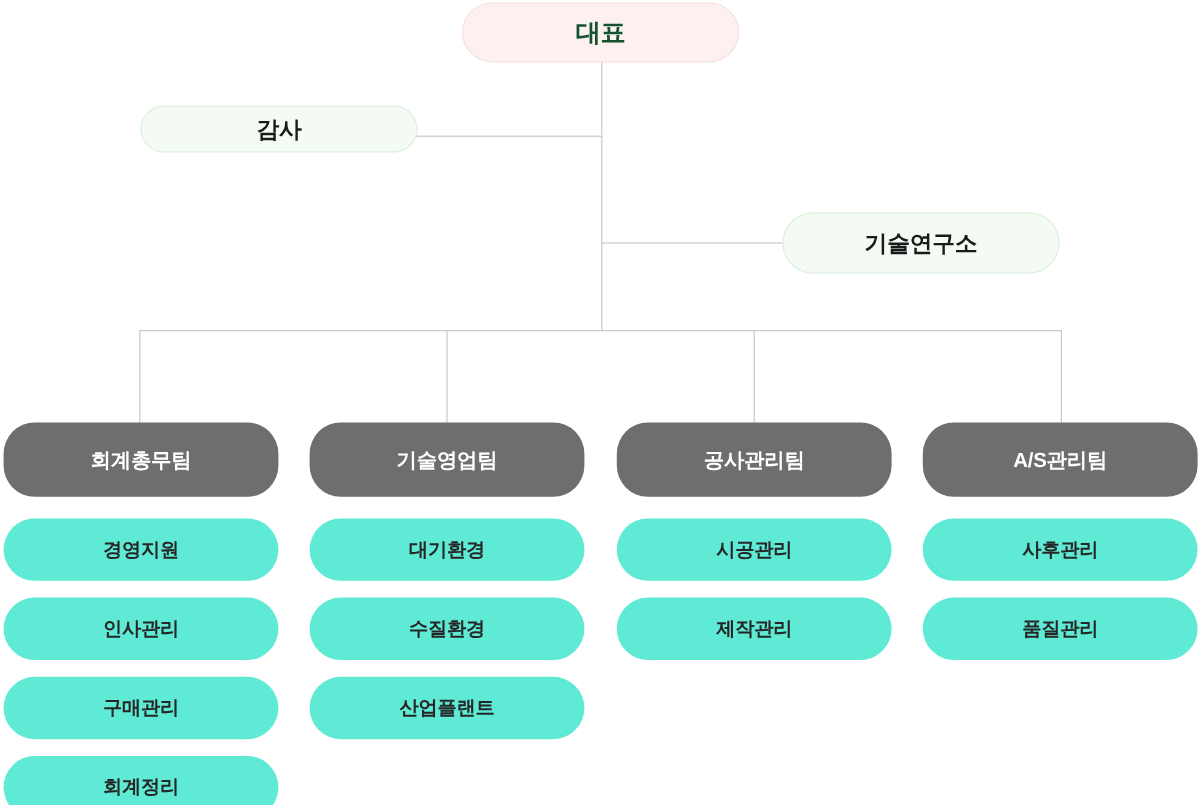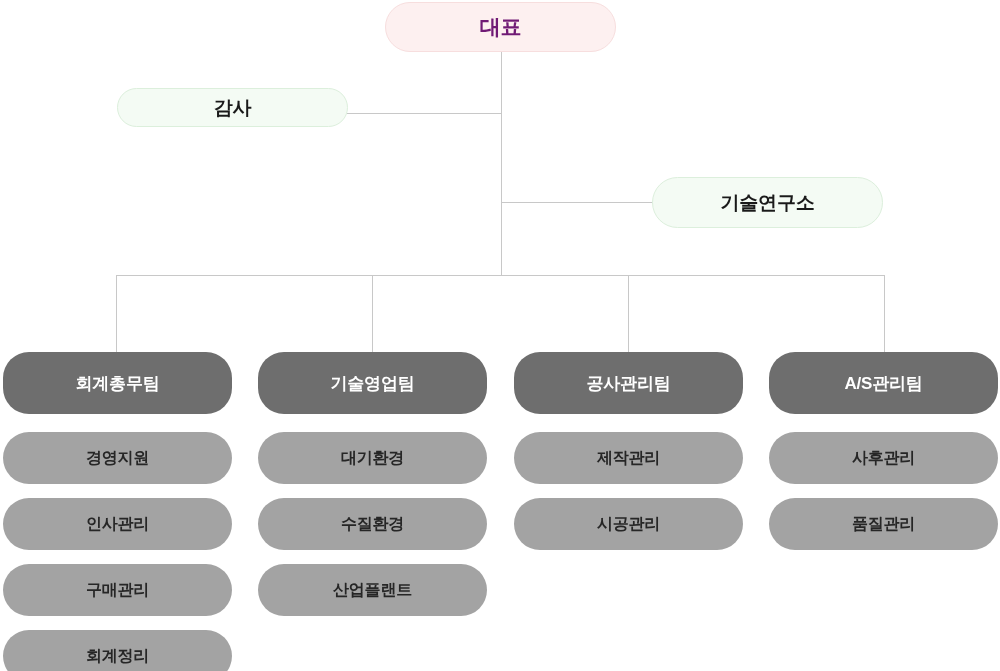--- a/index.html
+++ b/index.html
@@ -37,21 +37,21 @@
     box-sizing: border-box;
     text-align: center;
     white-space: nowrap;
     letter-spacing: -0.2px;
   }
 
   .node-ceo {
     background: #fdf0f0;
     border: 1px solid #f7dede;
     border-radius: 26px;
-    color: #701a75;
+    color: #14532d;
     font-size: 21px;
     font-weight: 700;
     text-align: center;
   }
 
   .node-green {
     background: #f4fbf4;
     border: 1px solid #dcefdc;
     border-radius: 26px;
     color: #1a1a1a;
@@ -61,21 +61,21 @@
 
   .node-dept {
     background: #6e6e6e;
     border-radius: 26px;
     color: #ffffff;
     font-size: 17px;
     font-weight: 700;
   }
 
   .node-sub {
-    background: #a3a3a3;
+    background: #5eead4;
     border-radius: 26px;
     color: #262626;
     font-size: 16px;
     font-weight: 700;
   }
 
   .col {
     position: absolute;
     top: 352px;
     width: 229px;
@@ -127,22 +127,22 @@
 
   <div class="col" style="left:258px;font-family:Liberation Serif, serif;">
     <div class="node node-dept">기술영업팀</div>
     <div class="node node-sub">대기환경</div>
     <div class="node node-sub">수질환경</div>
     <div class="node node-sub">산업플랜트</div>
   </div>
 
   <div class="col" style="left:514px;">
     <div class="node node-dept">공사관리팀</div>
+    <div class="node node-sub">시공관리</div>
     <div class="node node-sub">제작관리</div>
-    <div class="node node-sub">시공관리</div>
   </div>
 
   <div class="col" style="left:769px;">
     <div class="node node-dept">A/S관리팀</div>
     <div class="node node-sub">사후관리</div>
     <div class="node node-sub">품질관리</div>
   </div>
 
 </div>
 

